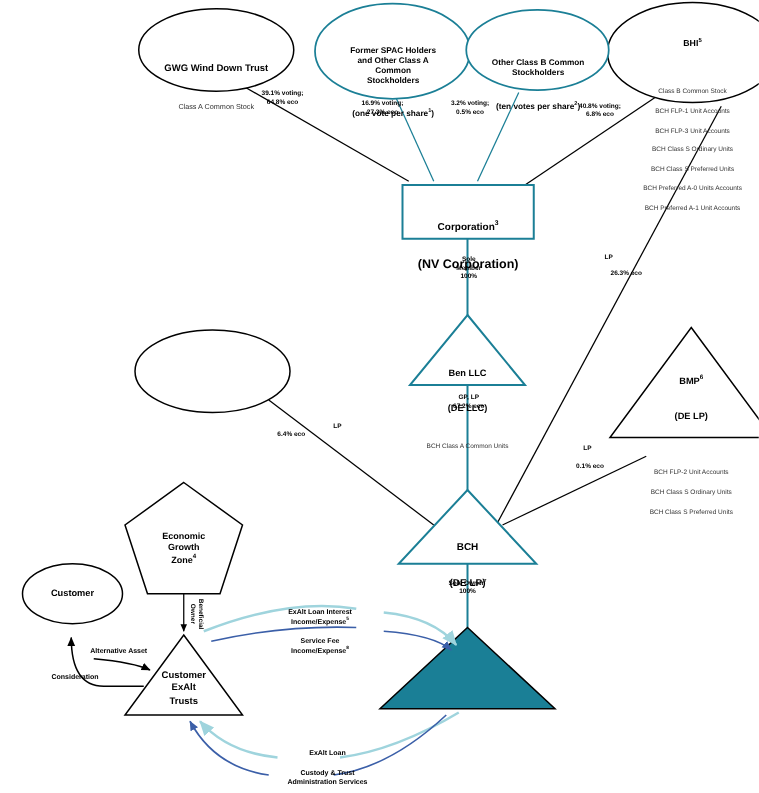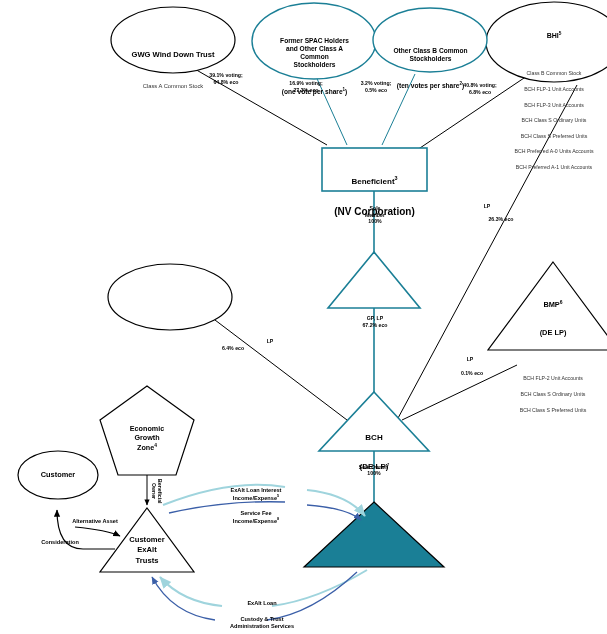--- a/index.html
+++ b/index.html
@@ -193,28 +193,33 @@
 <div class="edge-lbl" style="left:178px;top:72px;width:62px;">39.1% voting;
 64.8% eco</div>
 <div class="edge-lbl" style="left:258px;top:80px;width:62px;">16.9% voting;
 27.3% eco</div>
 <div class="edge-lbl" style="left:328px;top:80px;width:62px;">3.2% voting;
 0.5% eco</div>
 <div class="edge-lbl" style="left:432px;top:82px;width:62px;">40.8% voting;
 6.8% eco</div>
 
 <div class="lbl" style="left:305px;top:157px;width:105px;">
-  <div class="node-title" style="font-size:8px;"><span>Beneficient</span><sup>3</sup></div>
+  <div class="node-title" style="font-size:8px;"><span>Corporation</span><sup>3</sup></div>
   <div class="node-title" style="font-size:10px;">(NV Corporation)</div>
 </div>
 
 <div class="edge-lbl" style="left:330px;top:205px;width:56px;">Sole
 Member
 100%</div>
 
+<div class="lbl" style="left:311px;top:274px;width:92px;">
+  <div class="node-title" style="font-size:7.4px;">Ben LLC</div>
+  <div class="node-title" style="font-size:7.4px;">(DE LLC)</div>
+  <div style="font-size:5.2px;color:#333;margin-top:3px;">BCH Class A Common Units</div>
+</div>
 
 <div class="edge-lbl" style="left:329px;top:315px;width:58px;">GP, LP
 67.2% eco</div>
 
 
 <div class="lbl" style="left:476px;top:280px;width:120px;">
   <div class="node-title" style="font-size:7.4px;"><span>BMP</span><sup>6</sup></div>
   <div class="node-title" style="font-size:7.4px;">(DE LP)</div>
   <div style="font-size:5.2px;color:#333;margin-top:9px;line-height:1.55;">
     <div>BCH FLP-2 Unit Accounts</div>

